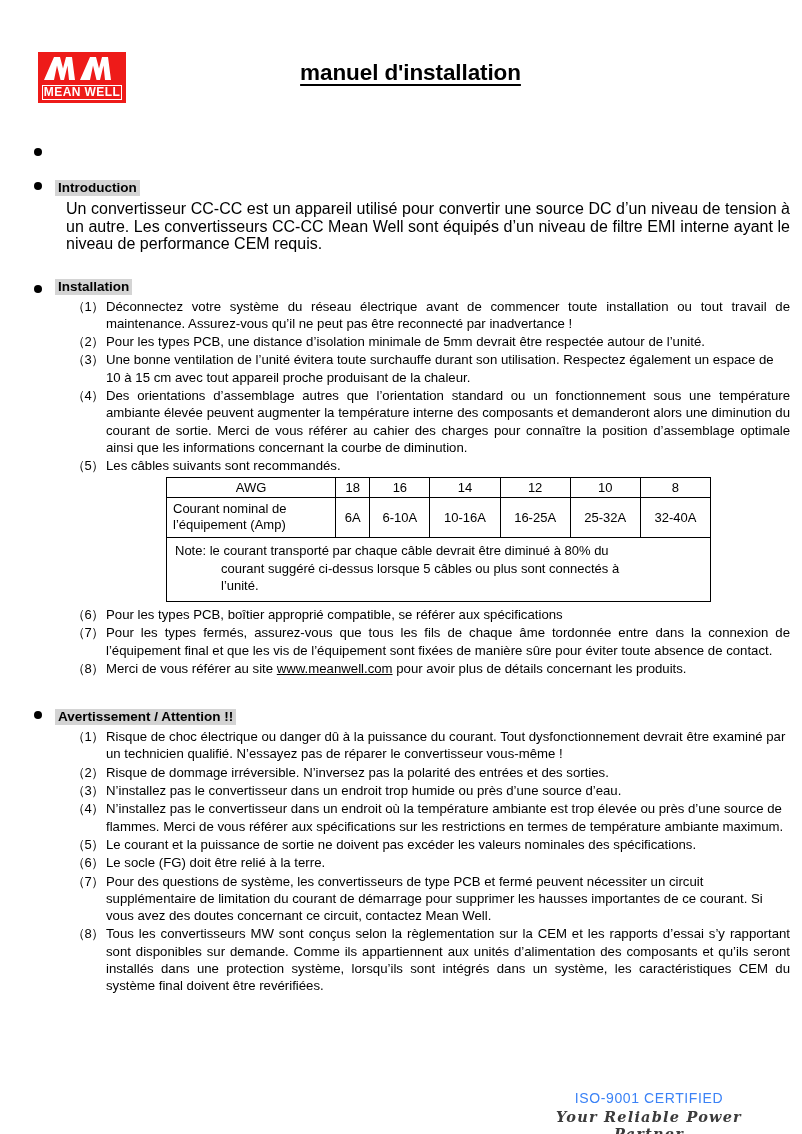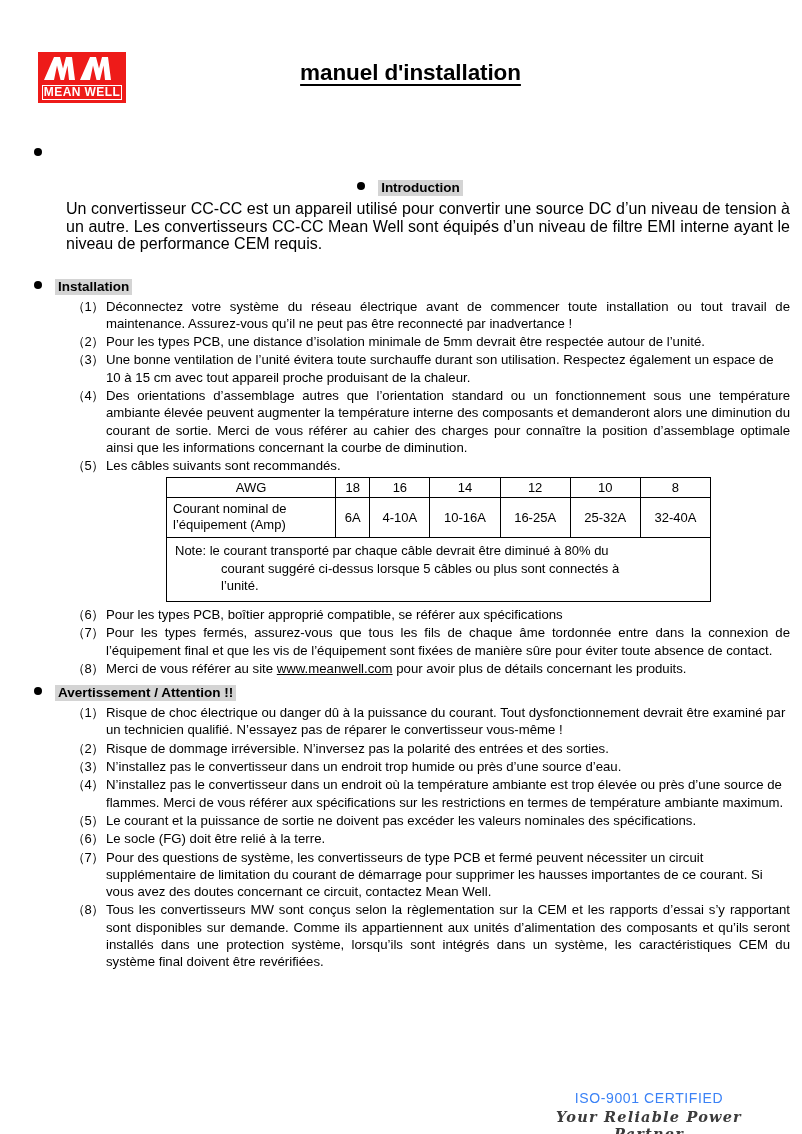--- a/index.html
+++ b/index.html
@@ -114,23 +114,23 @@
   }
   .type-line .txt {
     font-size: 14px;
     font-weight: bold;
     white-space: nowrap;
   }
   .type-line .small {
     font-size: 13px;
   }
 
-  .intro-head { margin-top: 22px; justify-content: center; }
-  .install-head { margin-top: 26px; }
-  .warn-head { margin-top: 8px; }
+  .intro-head { margin-top: 22px; }
+  .install-head { margin-top: 26px; align-items: flex-end; }
+  .warn-head { margin-top: 32px; }
 
   .para {
     margin: 4px 0 0 50px;
     width: 724px;
     font-size: 16px;
     line-height: 17.5px;
     text-align: justify;
   }
 
   
@@ -299,21 +299,21 @@
             <td class="hdr">12</td>
             <td class="hdr">10</td>
             <td class="hdr">8</td>
           </tr>
           <tr>
             <td class="rowlabel">
               <span>Courant nominal de</span><br>
               <span>l’équipement (Amp)</span>
             </td>
             <td class="val">6A</td>
-            <td class="val">4-10A</td>
+            <td class="val">6-10A</td>
             <td class="val">10-16A</td>
             <td class="val">16-25A</td>
             <td class="val">25-32A</td>
             <td class="val">32-40A</td>
           </tr>
           <tr>
             <td class="note" colspan="7">
               <span>Note: le courant transporté par chaque câble devrait être diminué à 80% du</span>
               <span class="note-l2">courant suggéré ci-dessus lorsque 5 câbles ou plus sont connectés à</span>
               <span class="note-l3">l’unité.</span>

